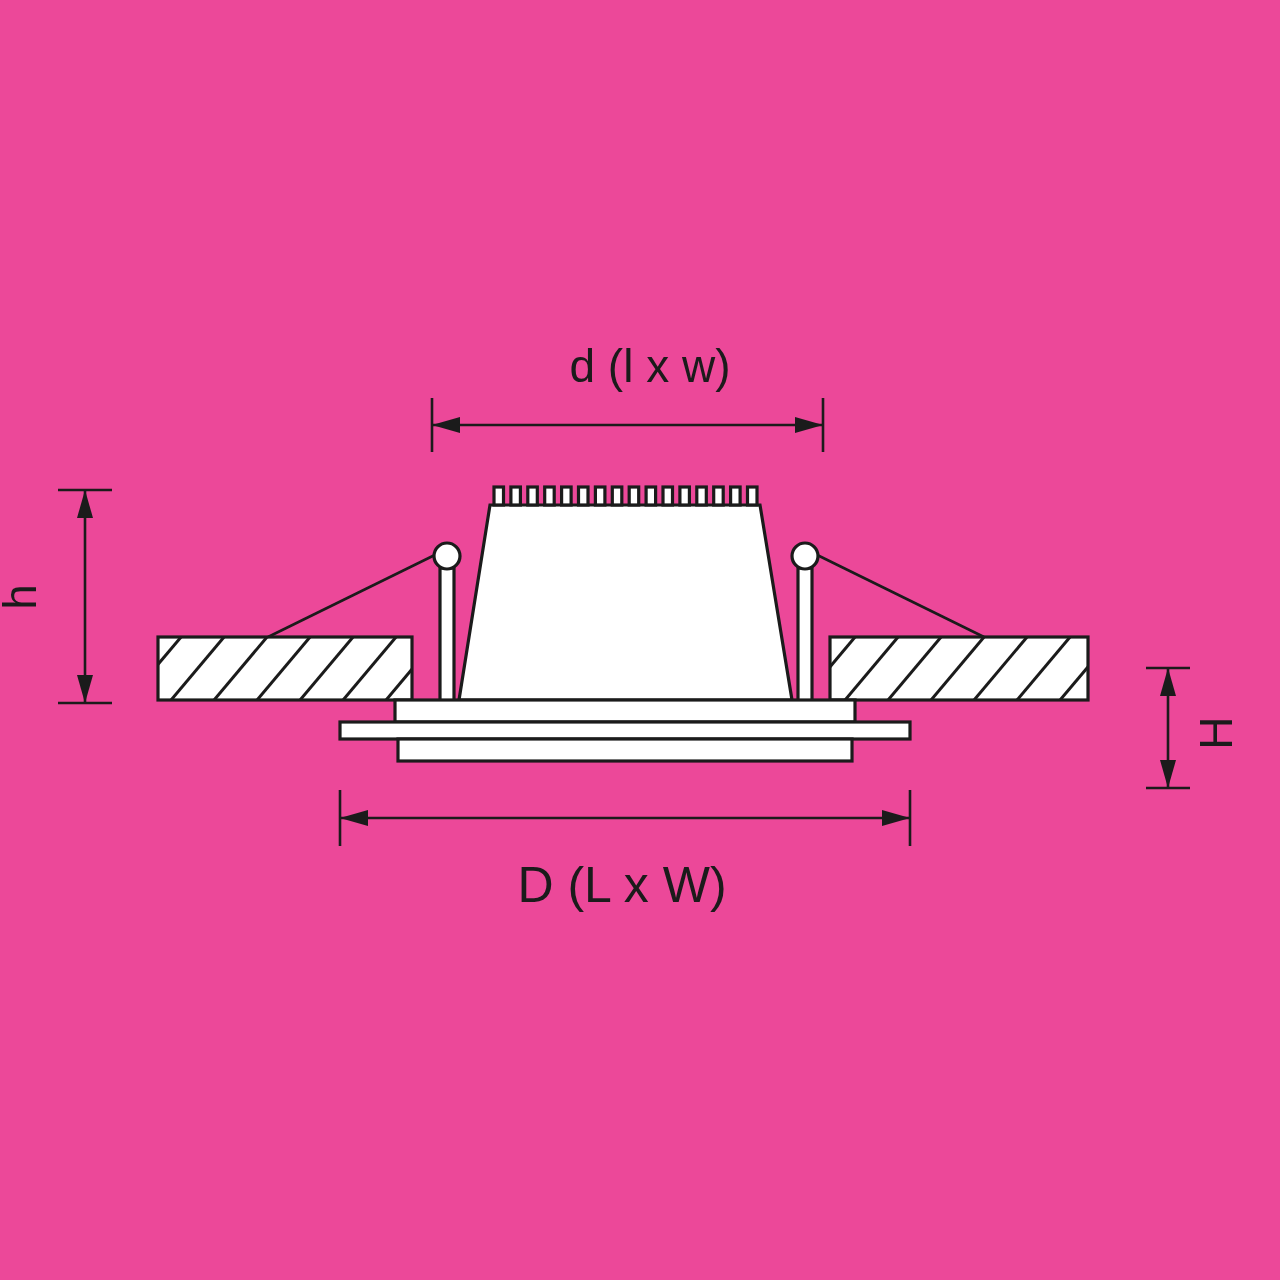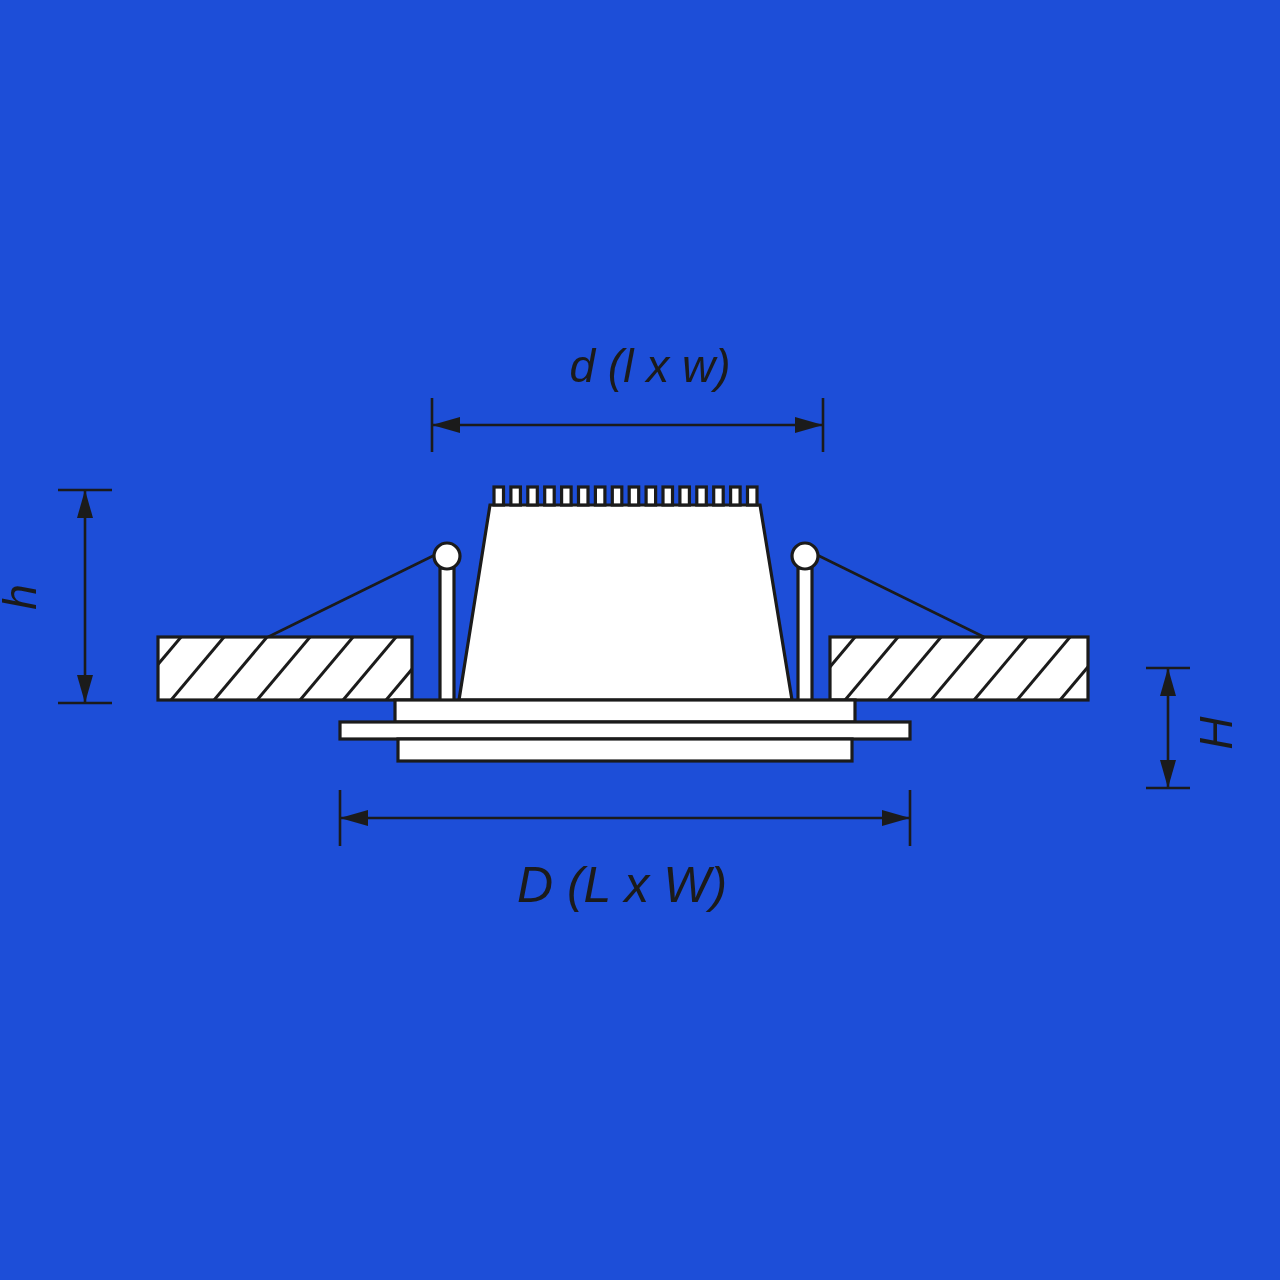--- a/index.html
+++ b/index.html
@@ -4,24 +4,23 @@
 <style>
   html, body {
     margin: 0;
     padding: 0;
     background: #ffffff;
   }
   .stage {
     width: 1280px;
     height: 1280px;
     position: relative;
-    background: #1d4ed8;
+    background: #ec4899;
     font-family: "Liberation Sans", "DejaVu Sans", sans-serif;
     overflow: hidden;
-    font-style: italic;
   }
   svg { display: block; }
   .dim-text {
     fill: #1b1b1b;
     font-size: 46px;
     font-family: "Liberation Sans", "DejaVu Sans", sans-serif;
   }
   .dim-text-lg { font-size: 50px; }
   .draw {
     fill: #ffffff;

